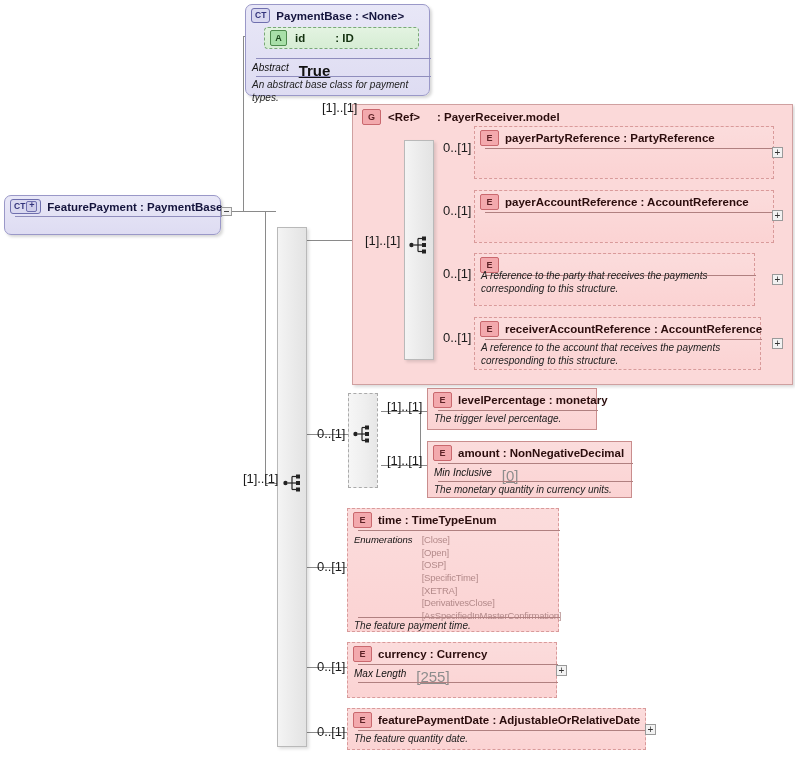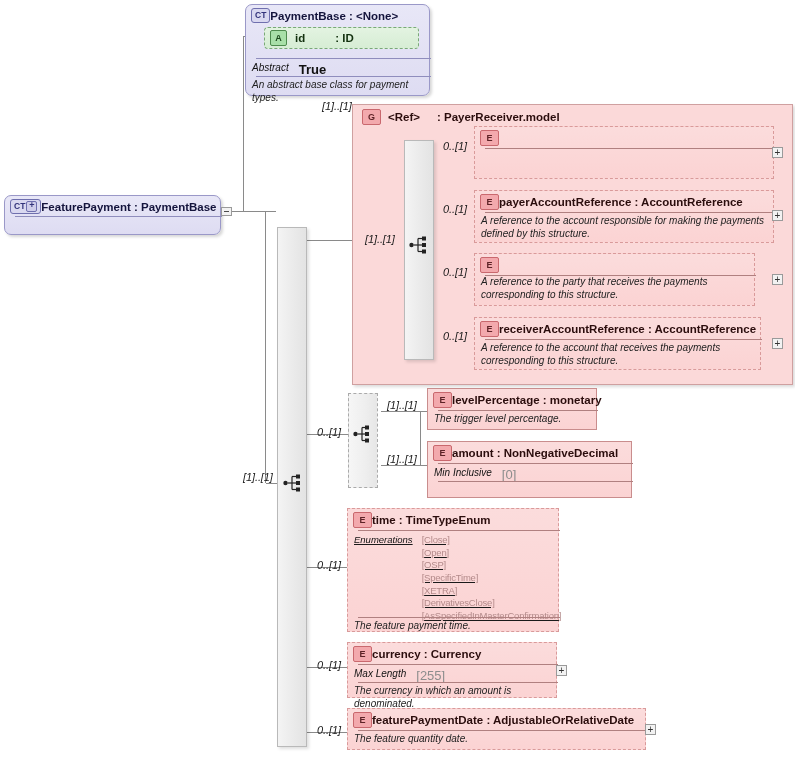--- a/index.html
+++ b/index.html
@@ -6,35 +6,35 @@
   body{
     width:795px;height:760px;position:relative;overflow:hidden;
     font-family:"Liberation Sans","DejaVu Sans",sans-serif;
     font-size:11px;color:#1a1a1a;
   }
   .abs{position:absolute;box-sizing:border-box;}
 
   
   .node{position:absolute;box-sizing:border-box;}
   .node .hdr{
-    display:flex;align-items:center;
+    display:flex;align-items:center;gap:6px;
     padding:3px 12px 3px 5px;font-weight:bold;font-size:11.5px;
     white-space:nowrap;
   }
   .node .rule{height:1px;background:#9a9a9a;margin:0 5px;}
   .node .desc{
     font-style:italic;font-size:10px;color:#222;
     padding:2px 6px 3px 6px;line-height:1.25;
   }
   .node .prop{
     display:flex;gap:10px;font-size:10px;padding:2px 6px 2px 6px;
     line-height:1.25;
   }
   .node .prop .pname{font-style:italic;color:#111;}
-  .node .prop .pval{font-weight:bold;font-size:13px;color:#111;}
+  .node .prop .pval{font-weight:bold;font-size:15px;color:#111;text-decoration:underline;}
   .node .prop .pval.dim{font-weight:normal;color:#8d8d8d;}
 
   
   .chip{
     display:inline-flex;align-items:center;justify-content:center;
     width:17px;height:14px;border-radius:2px;
     font-size:9px;font-weight:bold;line-height:1;
     flex:none;
   }
   .chip.ct{background:#d9d8f0;border:1px solid #6f6fae;color:#32327a;
@@ -95,21 +95,21 @@
   .seqbar.dashed{border:1px dashed #aaaaaa;box-shadow:none;
     background:linear-gradient(90deg,#f6f6f6 0%,#eeeeee 60%,#e6e6e6 100%);}
 
   
   .ln{position:absolute;background:#8a8a8a;}
   .lnh{height:1px;}
   .lnv{width:1px;}
 
   
   .card{
-    position:absolute;font-style:italic;font-size:11px;color:#1a1a1a;
+    position:absolute;font-size:13px;color:#1a1a1a;
     white-space:nowrap;letter-spacing:-.1px;
   }
 
   
   .expand{
     position:absolute;width:11px;height:11px;
     border:1px solid #9a9a9a;background:#f2f2f2;
     font-size:10px;line-height:9px;text-align:center;color:#333;
     box-sizing:border-box;
   }
@@ -232,43 +232,43 @@
       <rect x="13" y="1.5" width="4" height="4" fill="#222"></rect>
       <rect x="13" y="8" width="4" height="4" fill="#222"></rect>
       <rect x="13" y="14.5" width="4" height="4" fill="#222"></rect>
     </svg>
   </div>
   <div class="card" style="left:365px;top:233px;">[1]..[1]</div>
 
   <div class="node ebox" style="left:474px;top:126px;width:300px;height:53px;">
     <div class="hdr">
       <span class="chip e">E</span>
+      <span>payerPartyReference : PartyReference</span>
     </div>
     <div class="rule" style="position:absolute;left:5px;top:21px;width:290px;"></div>
   </div>
   <div class="card" style="left:443px;top:140px;">0..[1]</div>
   <div class="expand" style="left:772px;top:147px;">+</div>
 
   <div class="node ebox" style="left:474px;top:190px;width:300px;height:53px;">
     <div class="hdr">
       <span class="chip e">E</span>
       <span>payerAccountReference : AccountReference</span>
     </div>
     <div class="rule" style="position:absolute;left:5px;top:21px;width:290px;"></div>
-    <div class="desc" style="position:absolute;top:22px;width:295px;">A reference to the account responsible for making the payments defined by this structure.</div>
   </div>
   <div class="card" style="left:443px;top:203px;">0..[1]</div>
   <div class="expand" style="left:772px;top:210px;">+</div>
 
   <div class="node ebox" style="left:474px;top:253px;width:281px;height:53px;">
     <div class="hdr">
       <span class="chip e">E</span>
     </div>
     <div class="rule" style="position:absolute;left:5px;top:21px;width:271px;"></div>
-    <div class="desc" style="position:absolute;top:20px;width:276px;">A reference to the party that receives the payments corresponding to this structure.</div>
+    <div class="desc" style="position:absolute;top:14px;width:276px;">A reference to the party that receives the payments corresponding to this structure.</div>
   </div>
   <div class="card" style="left:443px;top:266px;">0..[1]</div>
   <div class="expand" style="left:772px;top:274px;">+</div>
 
   <div class="node ebox" style="left:474px;top:317px;width:287px;height:53px;">
     <div class="hdr">
       <span class="chip e">E</span>
       <span>receiverAccountReference : AccountReference</span>
     </div>
     <div class="rule" style="position:absolute;left:5px;top:21px;width:277px;"></div>
@@ -307,30 +307,31 @@
     <div class="hdr">
       <span class="chip e">E</span>
       <span>amount  : NonNegativeDecimal</span>
     </div>
     <div class="rule" style="position:absolute;left:5px;top:21px;width:195px;"></div>
     <div class="prop" style="position:absolute;top:23px;">
       <span class="pname">Min Inclusive</span>
       <span class="pval dim">[0]</span>
     </div>
     <div class="rule" style="position:absolute;left:5px;top:39px;width:195px;"></div>
+    <div class="desc" style="position:absolute;top:40px;">The monetary quantity in currency units.</div>
   </div>
   <div class="card" style="left:387px;top:453px;">[1]..[1]</div>
 
   <div class="node ebox" style="left:347px;top:508px;width:212px;height:124px;">
     <div class="hdr">
       <span class="chip e">E</span>
       <span>time     : TimeTypeEnum</span>
     </div>
     <div class="rule" style="position:absolute;left:5px;top:21px;width:202px;"></div>
-    <div class="enums" style="position:absolute;top:23px;text-decoration:underline;">
+    <div class="enums" style="position:absolute;top:23px;">
       <span class="elabel">Enumerations</span>
       <span class="elist">
         <div>[Close]</div>
         <div>[Open]</div>
         <div>[OSP]</div>
         <div>[SpecificTime]</div>
         <div>[XETRA]</div>
         <div>[DerivativesClose]</div>
         <div>[AsSpecifiedInMasterConfirmation]</div>
       </span>
@@ -344,21 +345,20 @@
     <div class="hdr">
       <span class="chip e">E</span>
       <span>currency : Currency</span>
     </div>
     <div class="rule" style="position:absolute;left:5px;top:21px;width:200px;"></div>
     <div class="prop" style="position:absolute;top:23px;">
       <span class="pname">Max Length</span>
       <span class="pval dim">[255]</span>
     </div>
     <div class="rule" style="position:absolute;left:5px;top:39px;width:200px;"></div>
-    <div class="desc" style="position:absolute;top:40px;">The currency in which an amount is denominated.</div>
   </div>
   <div class="card" style="left:317px;top:659px;">0..[1]</div>
   <div class="expand" style="left:556px;top:665px;">+</div>
 
   <div class="node ebox" style="left:347px;top:708px;width:299px;height:42px;">
     <div class="hdr">
       <span class="chip e">E</span>
       <span>featurePaymentDate : AdjustableOrRelativeDate</span>
     </div>
     <div class="rule" style="position:absolute;left:5px;top:21px;width:289px;"></div>

